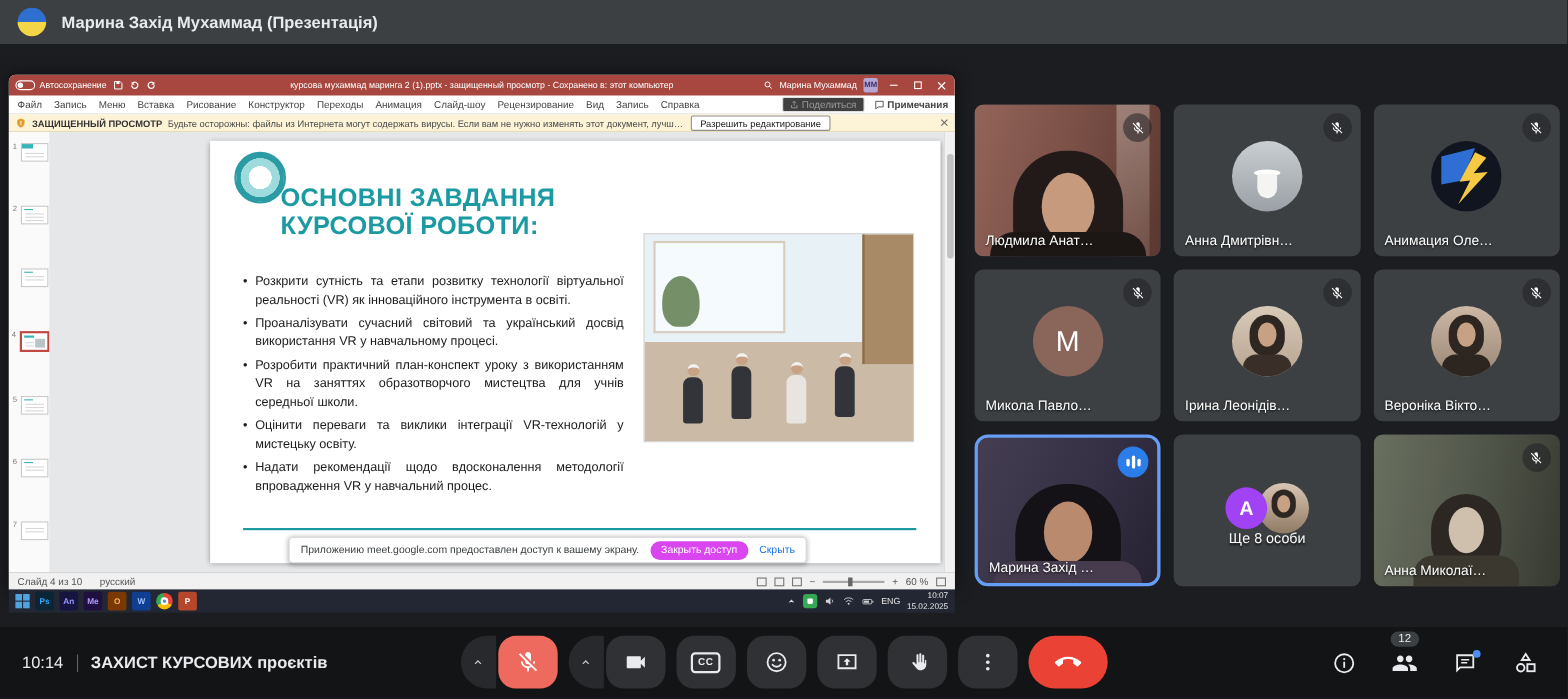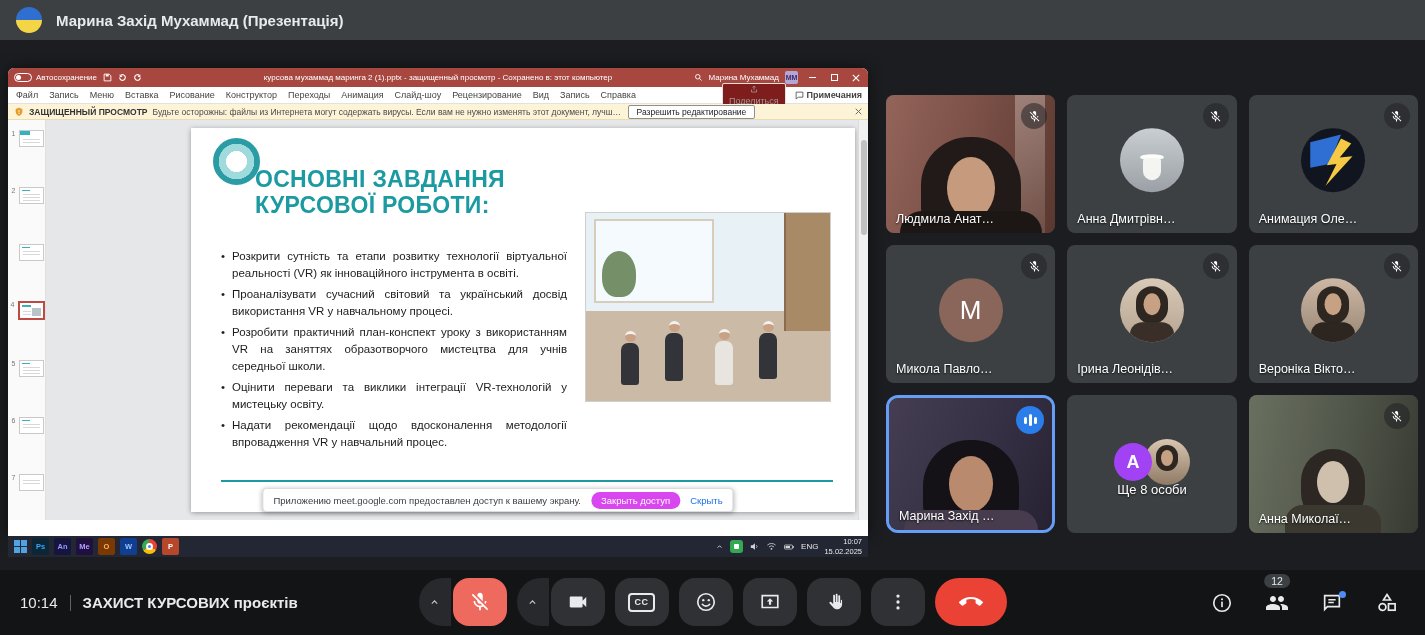--- a/index.html
+++ b/index.html
@@ -32,22 +32,22 @@
   .tb-right { position:absolute; right:4px; display:flex; align-items:center; gap:6px; }
   .initials { width:13px; height:13px; background:#b4a7d6; color:#3f2a66; border-radius:2px;
               font-size:7px; font-weight:bold; display:flex; align-items:center; justify-content:center; }
   .wc { width:16px; height:13px; display:flex; align-items:center; justify-content:center; }
   .wc-min { width:7px; height:1px; background:#fff; }
   .wc-max { width:7px; height:7px; border:1px solid #fff; }
 
   .ppt-menubar { height:17px; background:#fff; border-bottom:1px solid #e1e1e1; display:flex;
                  align-items:center; gap:11px; padding:0 8px; font-size:9px; color:#444; position:relative; }
   .menubar-right { position:absolute; right:6px; display:flex; align-items:center; gap:9px; }
-  .share-btn { color:#9a9a9a; background:#7f1d1d; border:1px solid #e0e0e0; border-radius:2px;
-               padding:1px 6px; display:flex; align-items:center; gap:3px; font-size:9px;flex-direction:column; }
+  .share-btn { color:#9a9a9a; background:#404040; border:1px solid #e0e0e0; border-radius:2px;
+               padding:1px 6px; display:flex; align-items:center; gap:3px; font-size:9px; }
   .comments-btn { color:#444; display:flex; align-items:center; gap:3px; font-size:9px; font-weight:bold; }
 
   .ppt-protected { height:16px; background:#fdf3d7; border-bottom:1px solid #e8dcb8; display:flex;
                    align-items:center; gap:5px; padding:0 6px; font-size:8.5px; color:#333; position:relative; }
   .pv-label { font-weight:bold; white-space:nowrap; }
   .pv-msg { white-space:nowrap; overflow:hidden; text-overflow:ellipsis; max-width:470px; color:#4a4a4a; }
   .pv-btn { border:1px solid #8f8f8f; background:#fff; border-radius:2px; padding:1px 8px;
             font-size:8.5px; white-space:nowrap; color:#222; }
   .pv-close { position:absolute; right:6px; display:flex; }
 
@@ -431,20 +431,37 @@
           </div>
         </div>
       </div>
 
       <div class="share-banner">
         <span>Приложению meet.google.com предоставлен доступ к вашему экрану.</span>
         <button class="banner-btn">Закрыть доступ</button>
         <span class="banner-link">Скрыть</span>
       </div>
 
+      <div class="ppt-status">
+        <span>Слайд 4 из 10</span>
+        <span>русский</span>
+        <div class="status-right">
+
+          <span class="vicon"></span>
+          <span class="vicon"></span>
+          <span class="vicon"></span>
+          <span>−</span>
+          <span class="zslider">
+              <i class="zknob"></i>
+            </span>
+          <span>+</span>
+          <span>60 %</span>
+          <span class="vicon"></span>
+        </div>
+      </div>
     </div>
 
     <div class="taskbar">
       <span class="win-logo">
           <i></i>
           <i></i>
           <i></i>
           <i></i>
         </span>
       <span class="app-tile app-ps">Ps</span>

